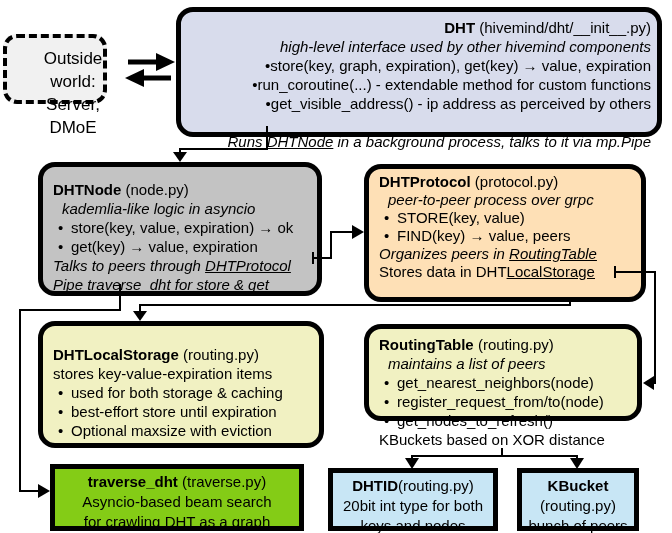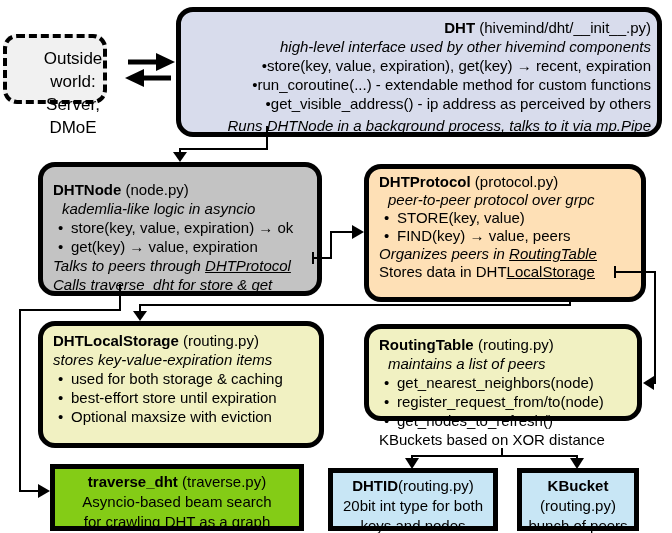--- a/index.html
+++ b/index.html
@@ -7,27 +7,27 @@
   body { font-family:"Liberation Sans", sans-serif; color:#000; }
   .stage { position:relative; width:672px; height:533px; background:#fff; overflow:hidden; font-size:15px; }
 
   .box { position:absolute; border:5px solid #000; border-radius:17px; line-height:19px; padding:6px 6px 0 10px; }
   .sq  { border-radius:0; text-align:center; padding:3px 2px 0 2px; line-height:20px; }
   .dashed { border:4px dashed #000; border-radius:14px; text-align:center; font-size:17px; line-height:23px; padding-top:9px; }
 
   .t   { white-space:nowrap; }
   .t b { font-weight:bold; }
   .tag { font-style:italic; padding-left:9px; white-space:nowrap; }
-  .tag0{ font-style:italic; white-space:nowrap; }
+  .tag0{ white-space:nowrap; }
   .bl  { white-space:nowrap; }
   .bm  { display:inline-block; width:13px; margin-left:5px; }
   .note{ font-style:italic; white-space:nowrap; }
   .plain{ white-space:nowrap; }
   .u   { text-decoration:underline; }
-  .ftr { margin-top:3px; }
+  .ftr { margin-top:19px; }
 
   .proto { line-height:18px; padding-top:4px; }
 
   .wires { position:absolute; left:0; top:0; width:672px; height:533px; z-index:10; pointer-events:none; }
   .wires polyline, .wires line { fill:none; stroke:#000; stroke-width:2; }
   .wires .thick { stroke-width:5; }
   .wires polygon { fill:#000; stroke:none; }
 </style>
 </head>
 <body>
@@ -83,45 +83,45 @@
   </svg>
 
   <div class="dashed" style="left: 3px; top: 34px; width: 104px; height: 70px; position: absolute; background-color: rgb(241, 241, 241); padding-left: 36px;">
     <div>Outside world:</div>
     <div>Server, DMoE</div>
   </div>
 
   <div class="box" style="left: 176px; top: 7px; width: 486px; height: 130px; background-color: rgb(216, 220, 236); text-align: right;">
     <div class="t"><b>DHT</b><span> (hivemind/dht/__init__.py)</span></div>
     <div class="tag">high-level interface used by other hivemind components</div>
-    <div class="bl"><span class="bm">•</span><span>store(key, value, expiration), get(key) → recent, expiration</span></div>
+    <div class="bl"><span class="bm">•</span><span>store(key, graph, expiration), get(key) → value, expiration</span></div>
     <div class="bl"><span class="bm">•</span><span>run_coroutine(...) - extendable method for custom functions</span></div>
     <div class="bl"><span class="bm">•</span><span>get_visible_address() - ip address as perceived by others</span></div>
     <div class="note ftr"><span>Runs </span><span class="u">DHTNode</span><span> in a background process, talks to it via mp.Pipe</span></div>
   </div>
 
   <div class="box" style="left: 38px; top: 162px; width: 284px; height: 134px; padding-top: 13px; background-color: rgb(195, 195, 195);">
     <div class="t"><b>DHTNode</b><span> (node.py)</span></div>
     <div class="tag">kademlia-like logic in asyncio</div>
     <div class="bl"><span class="bm">•</span><span>store(key, value, expiration) → ok</span></div>
     <div class="bl"><span class="bm">•</span><span>get(key) → value, expiration</span></div>
     <div class="note"><span>Talks to peers through </span><span class="u">DHTProtocol</span></div>
-    <div class="note"><span>Calls </span><span class="u">traverse_dht</span><span> for store &amp; get</span></div>
+    <div class="note"><span>Pipe </span><span class="u">traverse_dht</span><span> for store &amp; get</span></div>
   </div>
 
   <div class="box proto" style="left: 364px; top: 164px; width: 282px; height: 138px; background-color: rgb(254, 224, 182);">
     <div class="t"><b>DHTProtocol</b><span> (protocol.py)</span></div>
-    <div class="tag">peer-to-peer protocol over grpc</div>
+    <div class="tag">peer-to-peer process over grpc</div>
     <div class="bl"><span class="bm">•</span><span>STORE(key, value)</span></div>
     <div class="bl"><span class="bm">•</span><span>FIND(key) → value, peers</span></div>
     <div class="note"><span>Organizes peers in </span><span class="u">RoutingTable</span></div>
     <div class="plain"><span>Stores data in DHT</span><span class="u">LocalStorage</span></div>
   </div>
 
-  <div class="box" style="left: 38px; top: 321px; width: 286px; height: 127px; padding-top: 5px; background-color: rgb(241, 241, 194);">
+  <div class="box" style="left: 38px; top: 321px; width: 286px; height: 127px; padding-top: 19px; background-color: rgb(241, 241, 194);">
     <div class="t"><b>DHTLocalStorage</b><span> (routing.py)</span></div>
     <div class="tag0">stores key-value-expiration items</div>
     <div class="bl"><span class="bm">•</span><span>used for both storage &amp; caching</span></div>
     <div class="bl"><span class="bm">•</span><span>best-effort store until expiration</span></div>
     <div class="bl"><span class="bm">•</span><span>Optional maxsize with eviction</span></div>
   </div>
 
   <div class="box" style="left: 364px; top: 324px; width: 278px; height: 97px; background-color: rgb(241, 241, 194);">
     <div class="t"><b>RoutingTable</b><span> (routing.py)</span></div>
     <div class="tag">maintains a list of peers</div>

